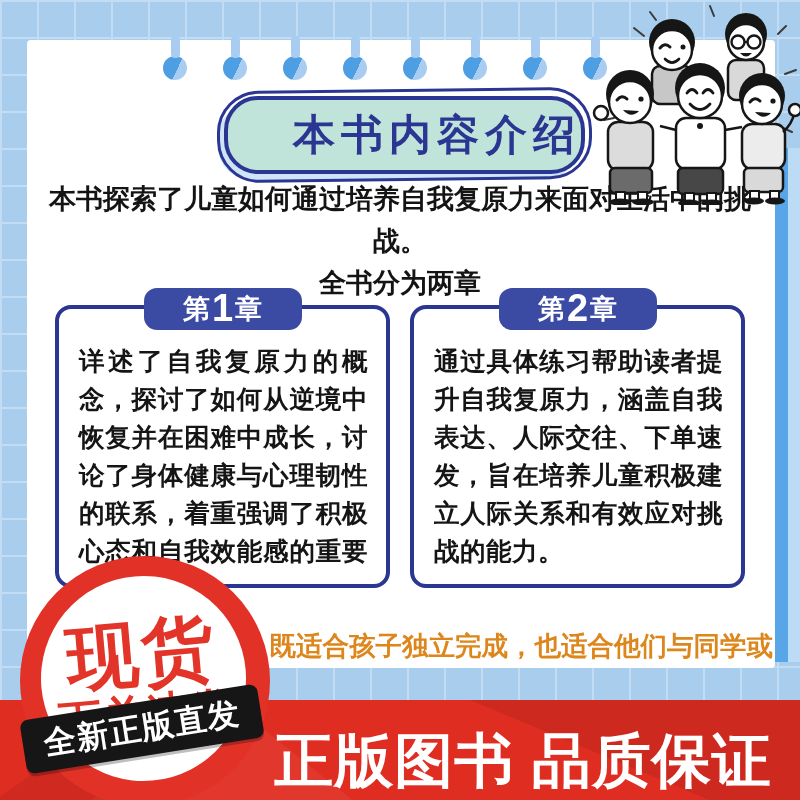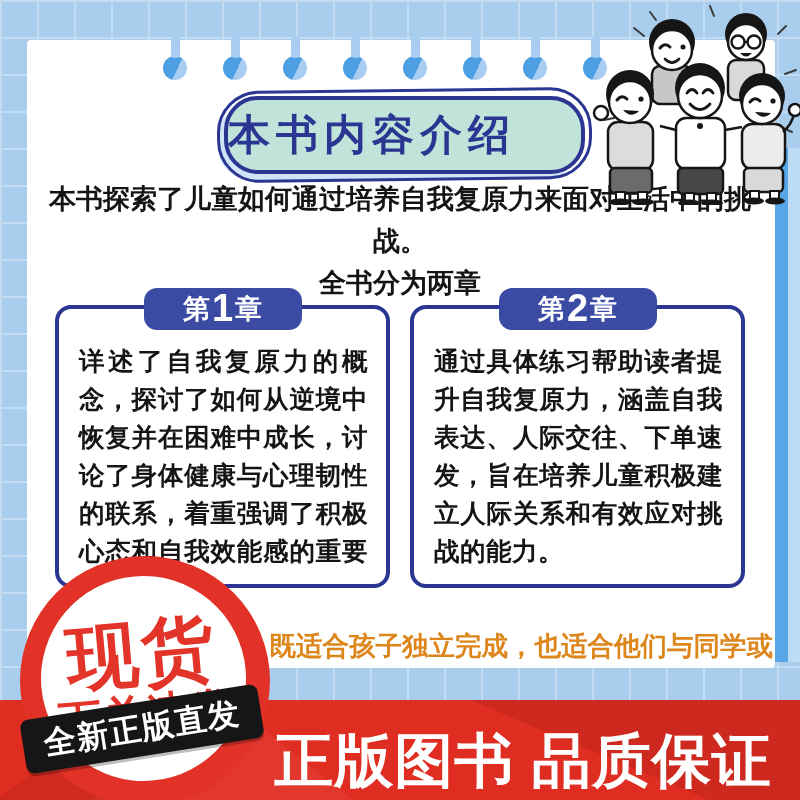--- a/index.html
+++ b/index.html
@@ -21,21 +21,21 @@
 
   
   .dot{position:absolute;top:56px;width:24px;height:24px;border-radius:50%;
     background:linear-gradient(115deg,#4d9ee3 58%,#a9cdf1 58%);z-index:3;}
   .dot::before{content:"";position:absolute;left:8px;top:-20px;width:9px;height:22px;background:#a9cdf1;border-radius:4px;}
 
   
   .title-badge{
     position:absolute;left:224px;top:96px;width:353px;height:70px;z-index:4;
     background:#c0e3da;border:4px solid #2b3692;border-radius:34px;
-    display:flex;align-items:center;justify-content:flex-start;
+    display:flex;align-items:center;justify-content:flex-end;
     box-shadow:-7px 7px 0 -1px #cfe4f6;
   }
   .title-badge::after{
     content:"";position:absolute;inset:-11px;border:3px solid #2b3692;
     border-radius:42px;transform:rotate(-0.7deg);pointer-events:none;
   }
   .title-badge .label{font-size:42px;font-weight:800;color:#2b3692;letter-spacing:6px;}
 
   
   .intro{position:absolute;left:40px;top:180px;width:720px;text-align:center;z-index:2;

